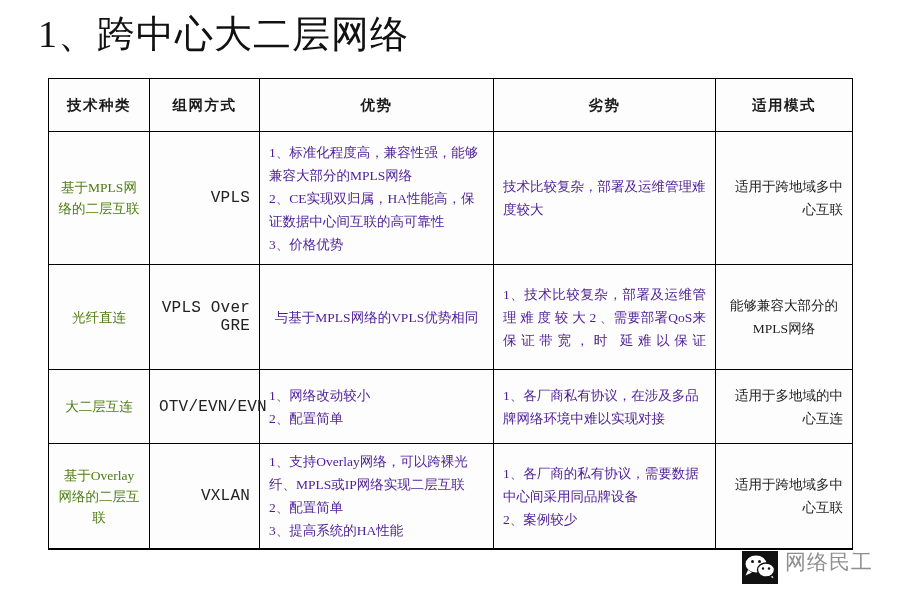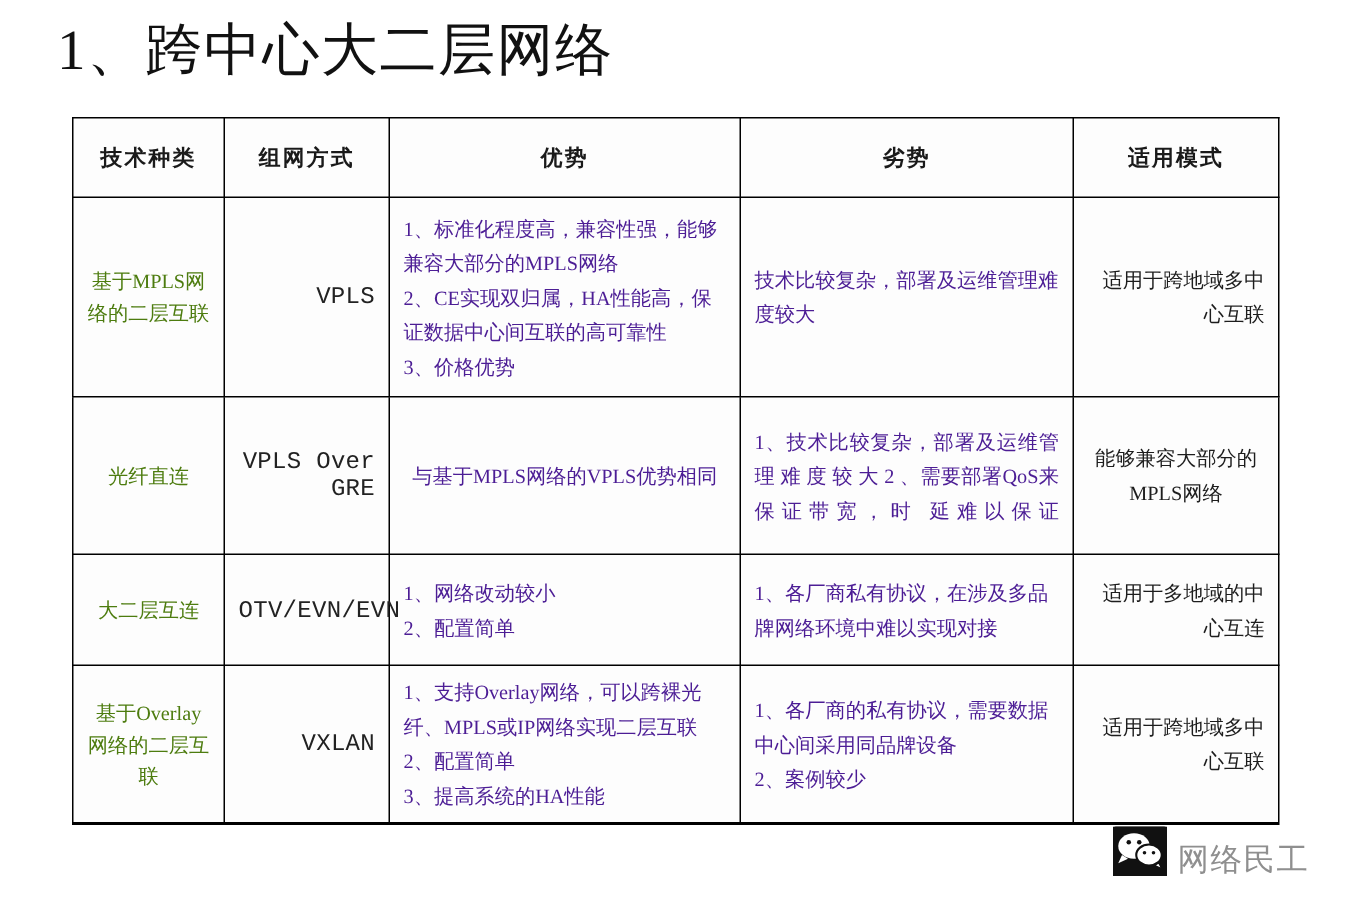--- a/index.html
+++ b/index.html
@@ -128,21 +128,21 @@
     border-top: 1px solid #000000;
   }
   .tech-table tr.r4 td { border-bottom: 2px solid #000000; }
 
   
   .watermark {
     position: absolute;
     left: 742px;
     top: 551px;
     display: flex;
-    align-items: flex-end;
+    align-items: flex-start;
     gap: 7px;
   }
   .wechat-badge {
     width: 36px;
     height: 33px;
     background: #111111;
     display: block;
     position: relative;
     border-radius: 2px;
   }

